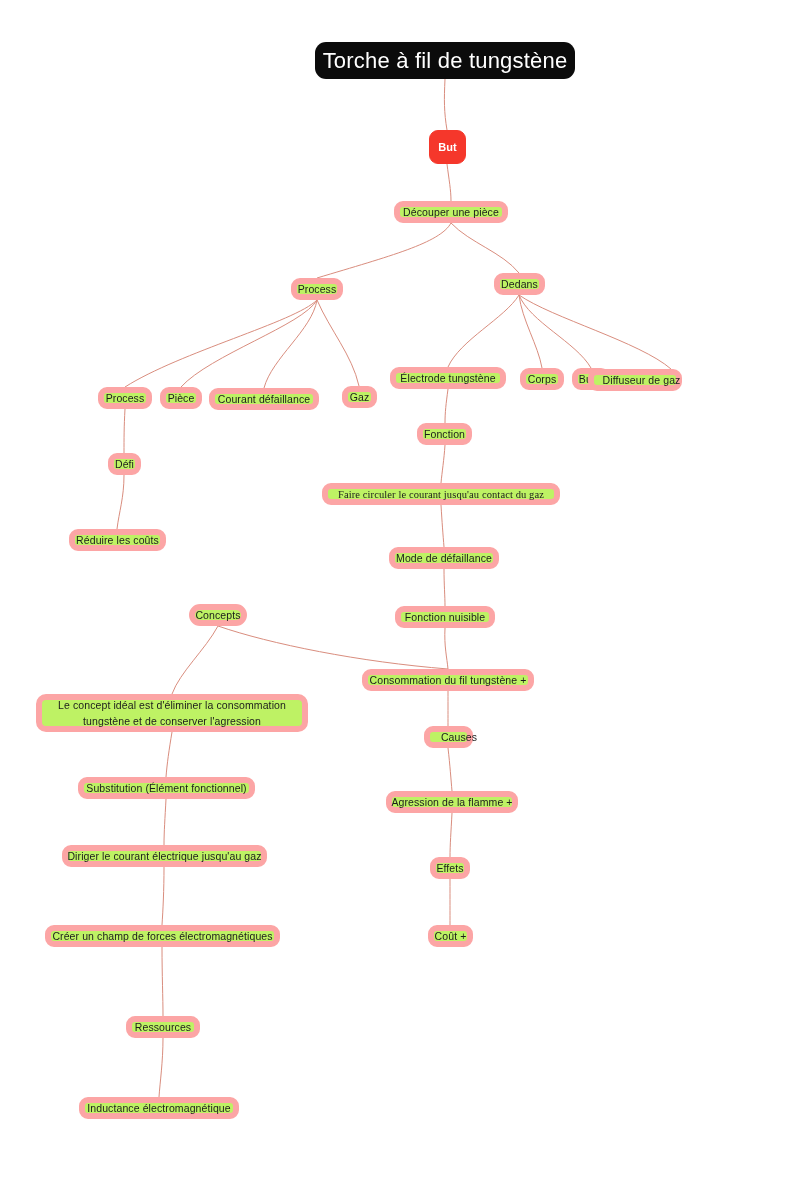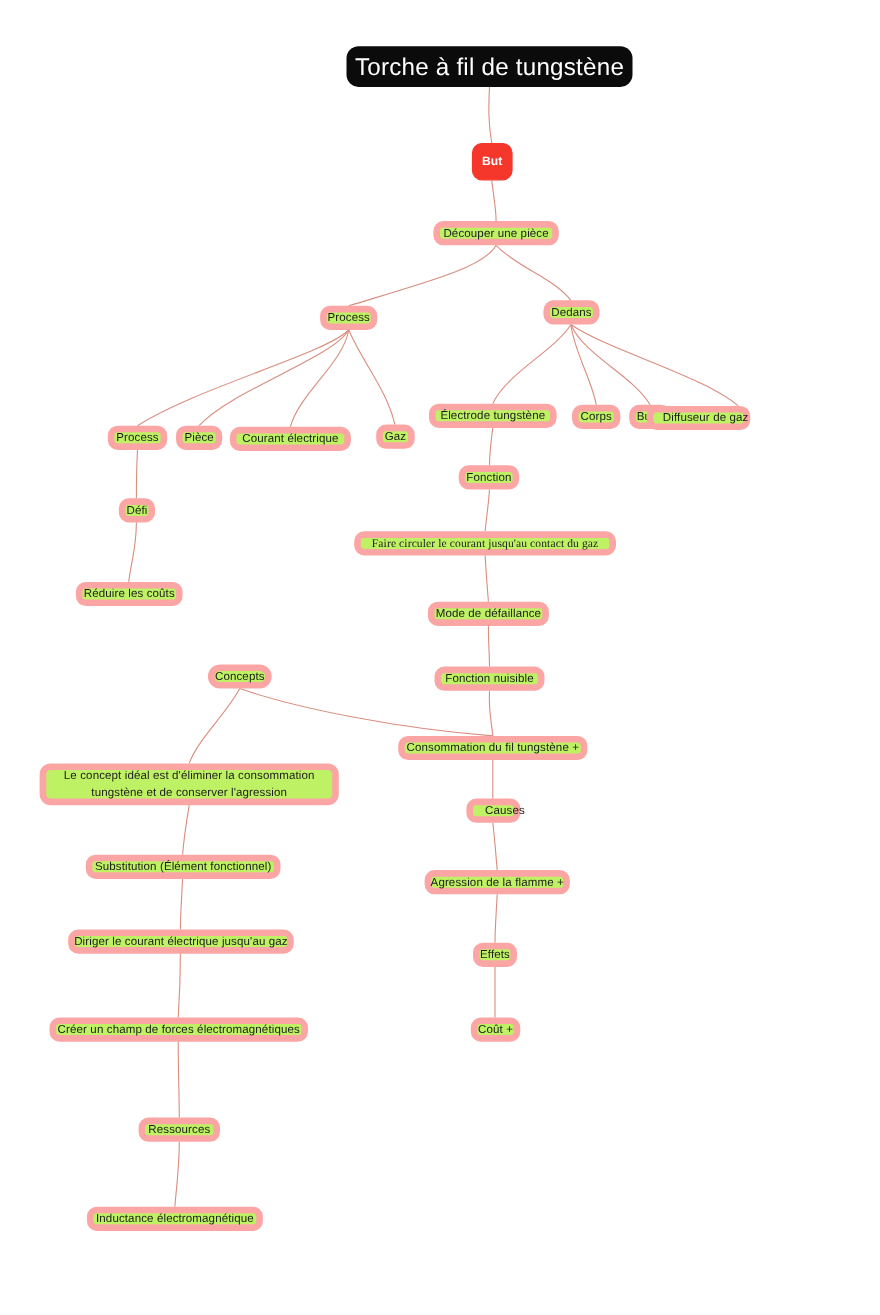--- a/index.html
+++ b/index.html
@@ -104,21 +104,21 @@
       <path d="M 163,1038 C 163,1062 160,1082 159,1097" fill="none" stroke="#d98d7e" stroke-width="1"></path>
     </svg>
   <div id="nodes">
       <div class="node title" style="left: 315px; top: 42px; width: 260px; height: 37px;">Torche à fil de tungstène</div>
       <div class="node goal" style="left: 429px; top: 130px; width: 37px; height: 34px;">But</div>
       <div class="node" style="left: 394px; top: 201px; width: 114px; height: 22px;">Découper une pièce</div>
       <div class="node" style="left: 291px; top: 278px; width: 52px; height: 22px;">Process</div>
       <div class="node" style="left: 494px; top: 273px; width: 51px; height: 22px;">Dedans</div>
       <div class="node" style="left: 98px; top: 387px; width: 54px; height: 22px;">Process</div>
       <div class="node" style="left: 160px; top: 387px; width: 42px; height: 22px;">Pièce</div>
-      <div class="node" style="left: 209px; top: 388px; width: 110px; height: 22px;">Courant électrique</div>
+      <div class="node" style="left: 209px; top: 388px; width: 110px; height: 22px;">Courant défaillance</div>
       <div class="node" style="left: 342px; top: 386px; width: 35px; height: 22px;">Gaz</div>
       <div class="node" style="left: 390px; top: 367px; width: 116px; height: 22px;">Électrode tungstène</div>
       <div class="node" style="left: 520px; top: 368px; width: 44px; height: 22px;">Corps</div>
       <div class="node" style="left: 572px; top: 368px; width: 38px; height: 22px;">Buse</div>
       <div class="node" style="left: 588px; top: 369px; width: 94px; height: 22px; padding-left: 20px;">Diffuseur de gaz</div>
       <div class="node" style="left: 108px; top: 453px; width: 33px; height: 22px;">Défi</div>
       <div class="node" style="left: 69px; top: 529px; width: 97px; height: 22px;">Réduire les coûts</div>
       <div class="node" style="left: 417px; top: 423px; width: 55px; height: 22px;">Fonction</div>
       <div class="node" style="left: 322px; top: 483px; width: 238px; height: 22px; font-family: Liberation Serif, serif;">Faire circuler le courant jusqu'au contact du gaz</div>
       <div class="node" style="left: 389px; top: 547px; width: 110px; height: 22px;">Mode de défaillance</div>

